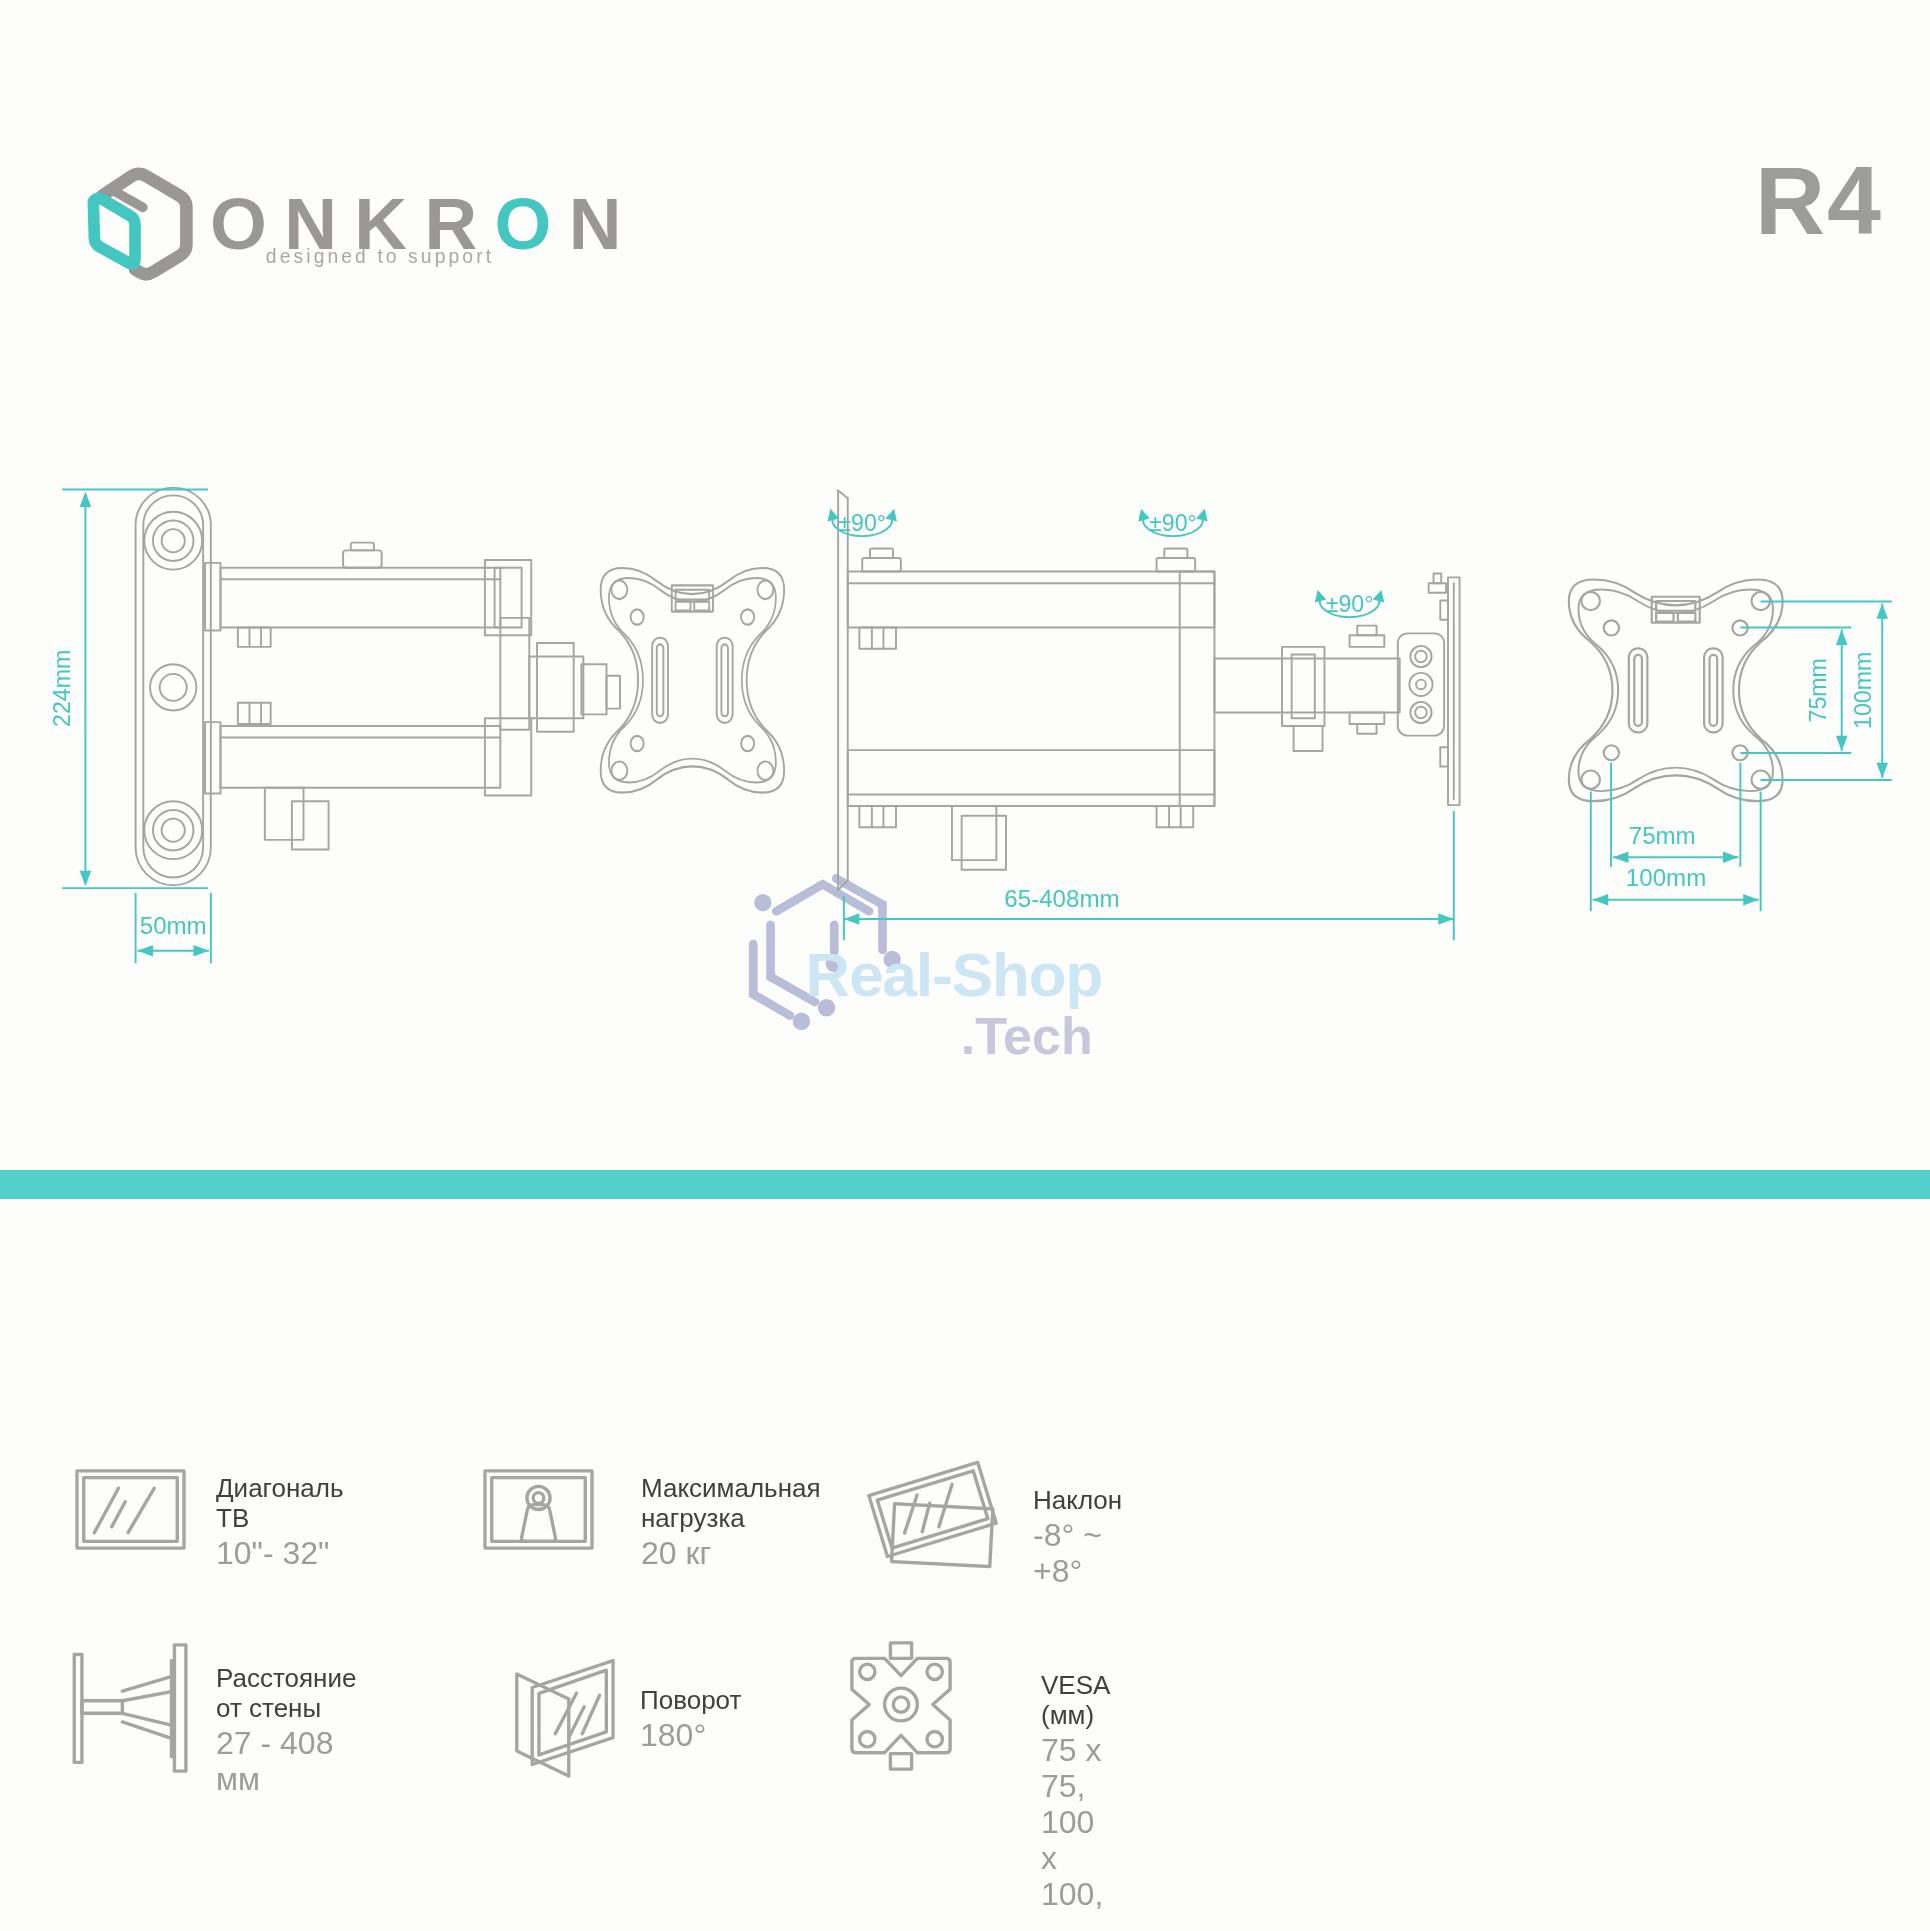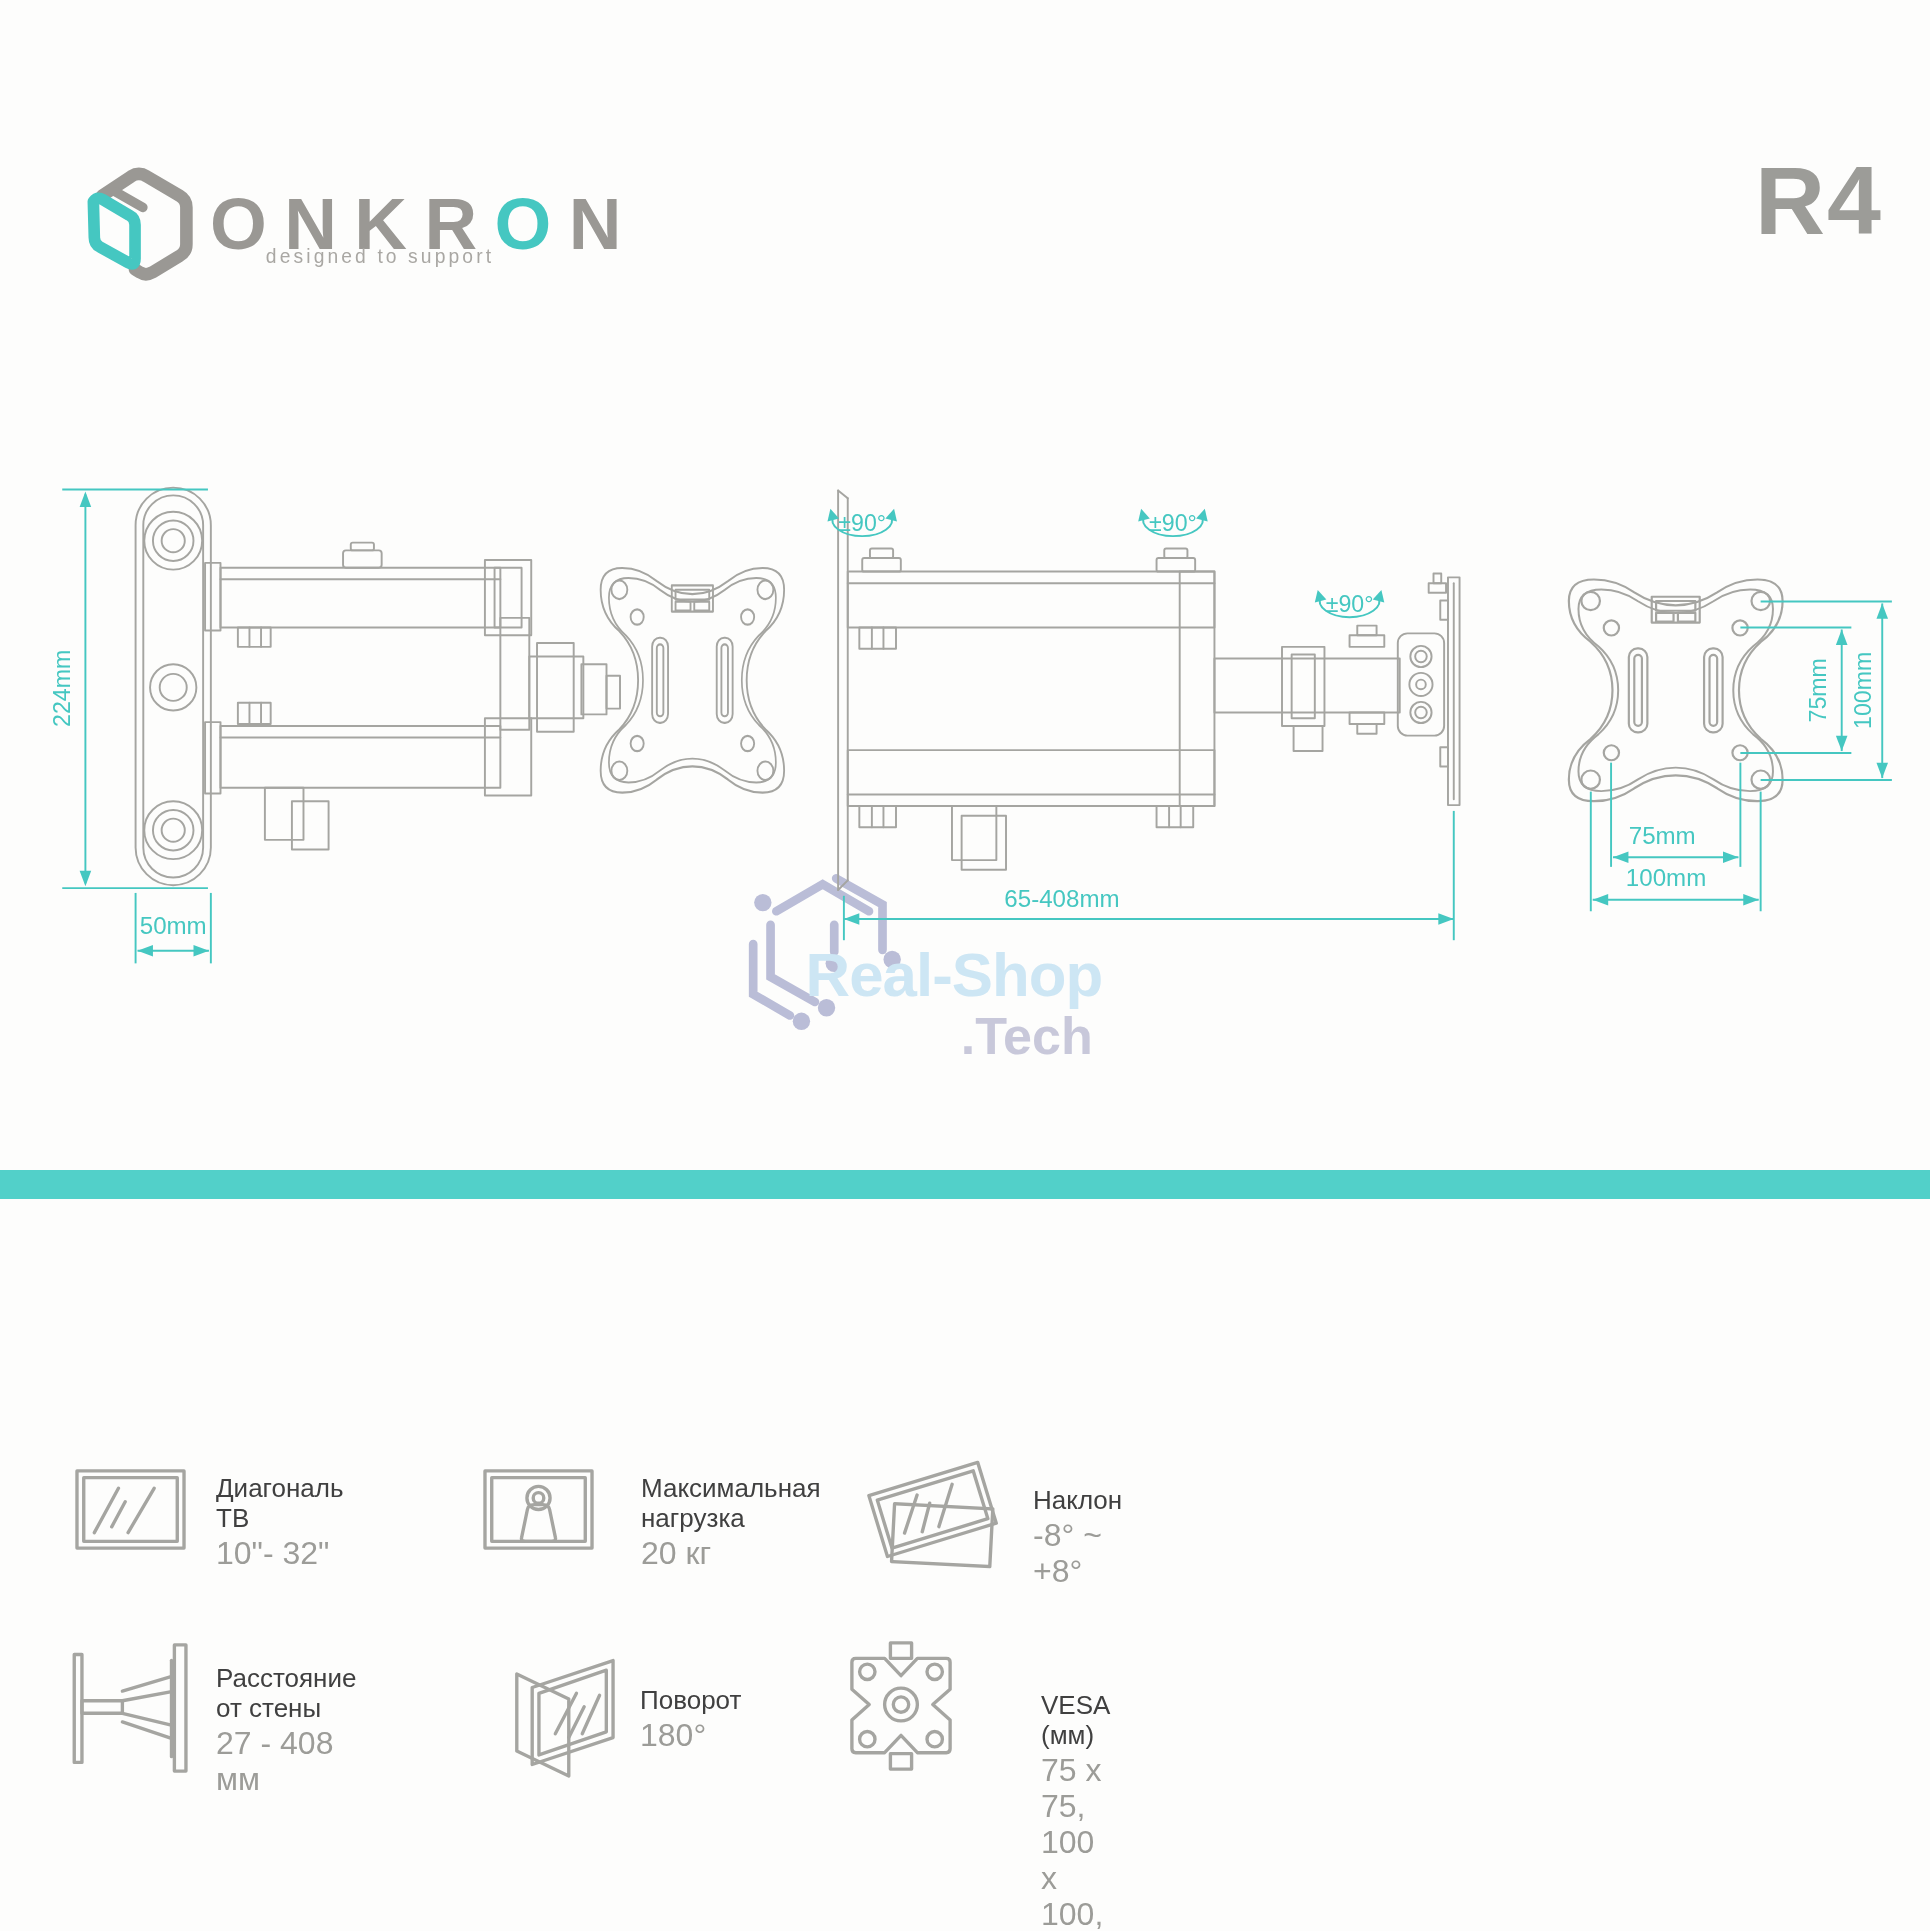--- a/index.html
+++ b/index.html
@@ -364,21 +364,21 @@
       <rect class="icostroke" x="44" y="2" width="22" height="16"></rect>
       <rect class="icostroke" x="44" y="117" width="22" height="16"></rect>
       <path class="icostroke" d="M8,18 L38,18 L55,36 L72,18 L102,18 Q106,18 106,22 L106,50 L88,66 L106,82 L106,112 Q106,116 102,116 L72,116 L55,98 L38,116 L8,116 Q4,116 4,112 L4,82 L22,66 L4,50 L4,22 Q4,18 8,18 Z"></path>
       <circle class="icostroke" cx="20" cy="32" r="8"></circle>
       <circle class="icostroke" cx="90" cy="32" r="8"></circle>
       <circle class="icostroke" cx="20" cy="102" r="8"></circle>
       <circle class="icostroke" cx="90" cy="102" r="8"></circle>
       <circle class="icostroke" cx="55" cy="66" r="17"></circle>
       <circle class="icostroke" cx="55" cy="66" r="8"></circle>
     </svg>
-    <div class="f-txt" style="left:1041px;top:1670px;position:absolute;margin-top:20px;">
+    <div class="f-txt" style="left:1041px;top:1670px;position:absolute;">
       <div class="f-label">VESA (мм)</div>
       <div class="f-value">75 x 75,
 100 x 100,</div>
     </div>
   </div>
 
 </div>
 
 
 </body></html>

